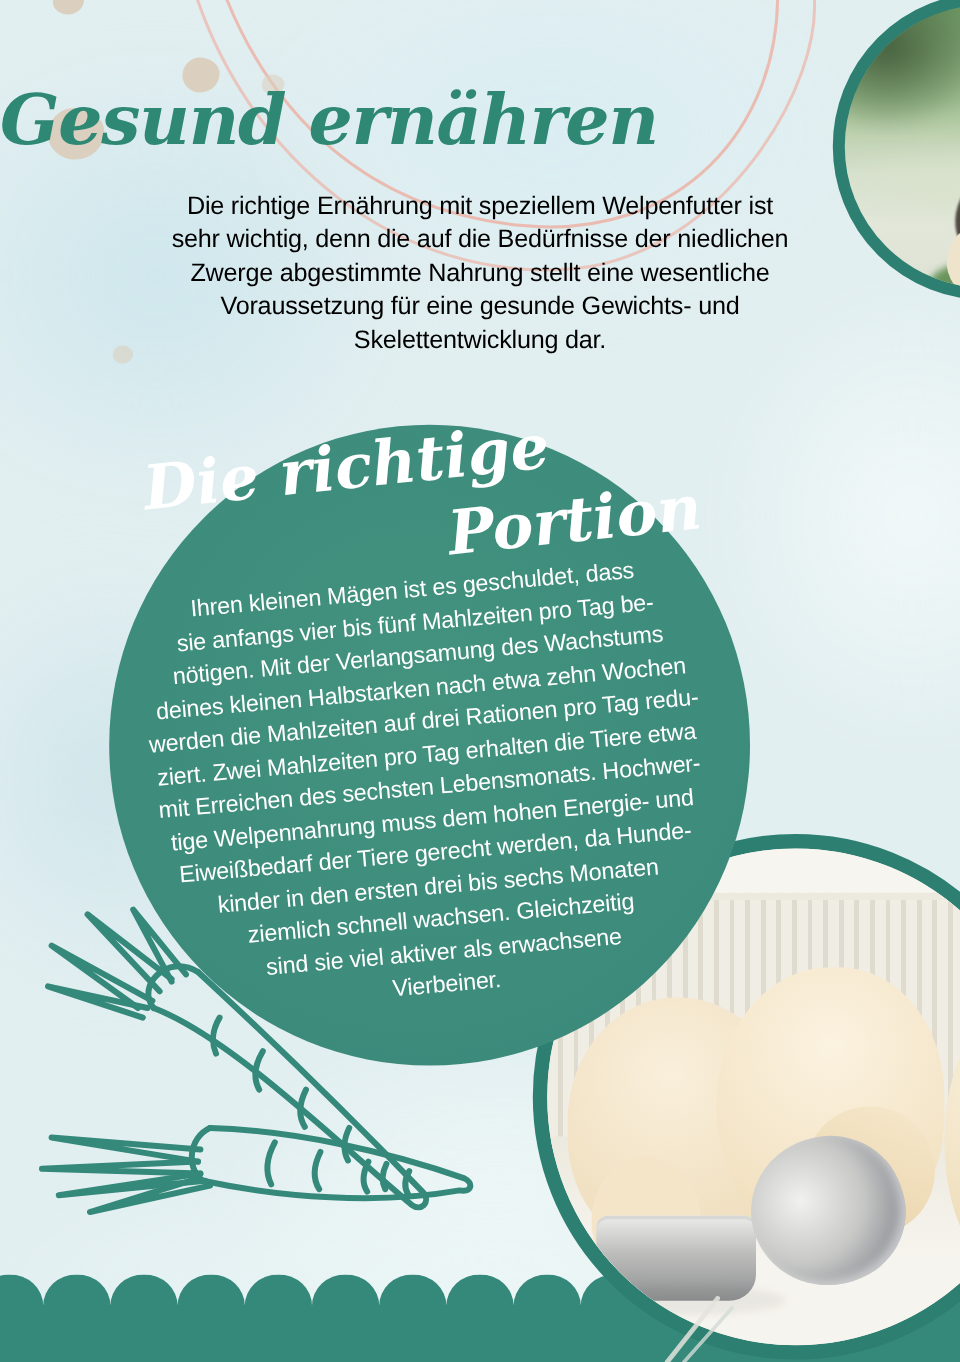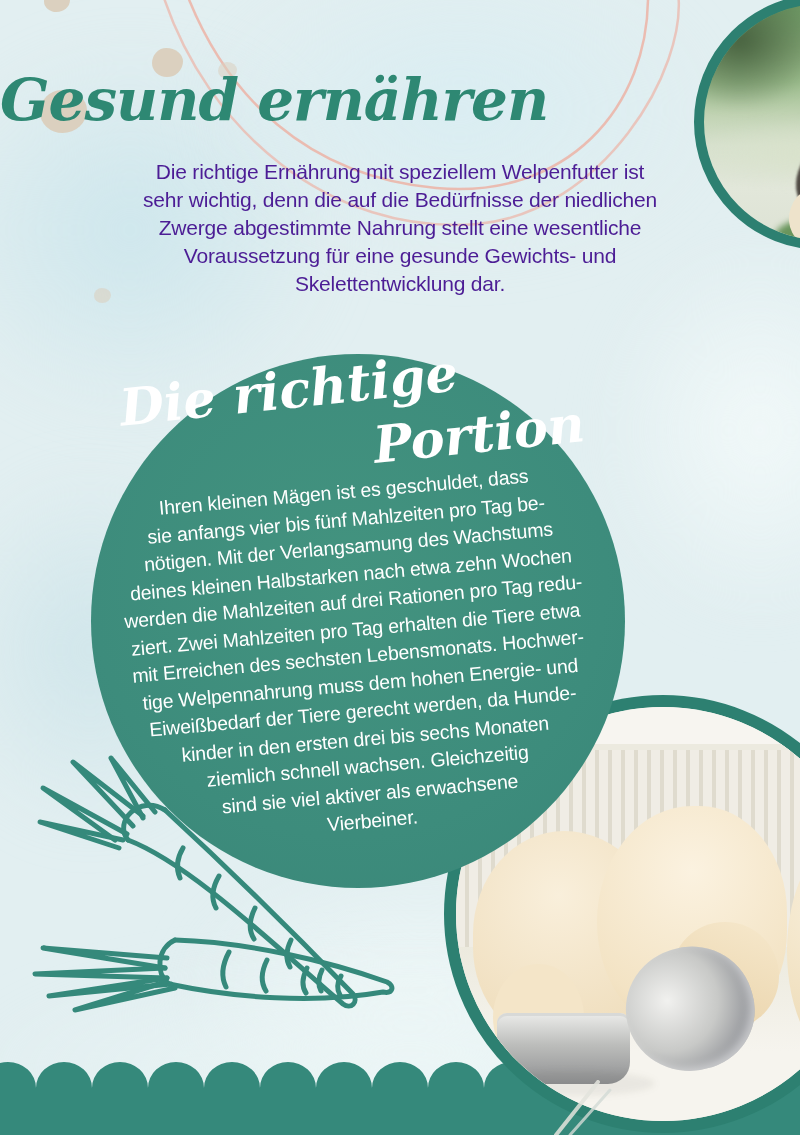--- a/index.html
+++ b/index.html
@@ -66,21 +66,21 @@
   </svg>
 
   <div class="splat abs" style="left:44px;top:-10px;width:26px;height:22px;"></div>
   <div class="splat abs" style="left:152px;top:48px;width:31px;height:29px;"></div>
   <div class="splat abs" style="left:40px;top:90px;width:47px;height:43px;"></div>
   <div class="splat abs" style="left:218px;top:62px;width:19px;height:17px;opacity:.55;"></div>
   <div class="splat abs" style="left:94px;top:288px;width:17px;height:15px;opacity:.6;"></div>
 
   <div id="title" class="abs script" style="color:#2e8873;">Gesund ernähren</div>
 
-  <div id="intro" class="abs" style="color:#4c1d95;">Die richtige Ernährung mit speziellem Welpenfutter ist
+  <div id="intro" class="abs" style="color:#000000;">Die richtige Ernährung mit speziellem Welpenfutter ist
 sehr wichtig, denn die auf die Bedürfnisse der niedlichen
 Zwerge abgestimmte Nahrung stellt eine wesentliche
 Voraussetzung für eine gesunde Gewichts- und
 Skelettentwicklung dar.</div>
 
   <svg id="scallop" class="abs" viewBox="0 0 800 73" preserveAspectRatio="none">
     <path d="M-20,73 L-20,26
       a28,26 0 0 1 56,0 a28,26 0 0 1 56,0 a28,26 0 0 1 56,0 a28,26 0 0 1 56,0
       a28,26 0 0 1 56,0 a28,26 0 0 1 56,0 a28,26 0 0 1 56,0 a28,26 0 0 1 56,0
       a28,26 0 0 1 56,0 a28,26 0 0 1 56,0 a28,26 0 0 1 56,0 a28,26 0 0 1 56,0

